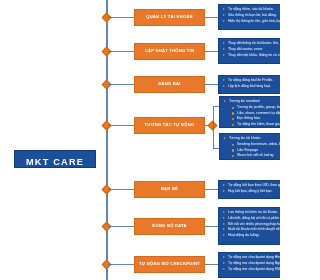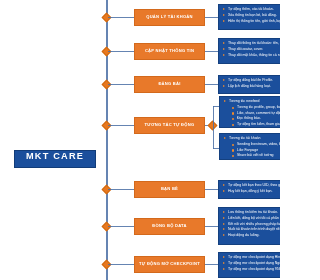--- a/index.html
+++ b/index.html
@@ -118,21 +118,21 @@
     opacity:.85;
   }
 
   
   .badge{
     position:absolute;
     background:#1b4f9c;
     border:1px solid #123c78;
     box-sizing:border-box;
     display:flex;
-    align-items:flex-start;
+    align-items:flex-end;
     justify-content:center;
     color:#ffffff;
     font-weight:bold;
     font-size:9.2px;
     letter-spacing:1.2px;
   }
 </style>
 </head>
 <body>
 

